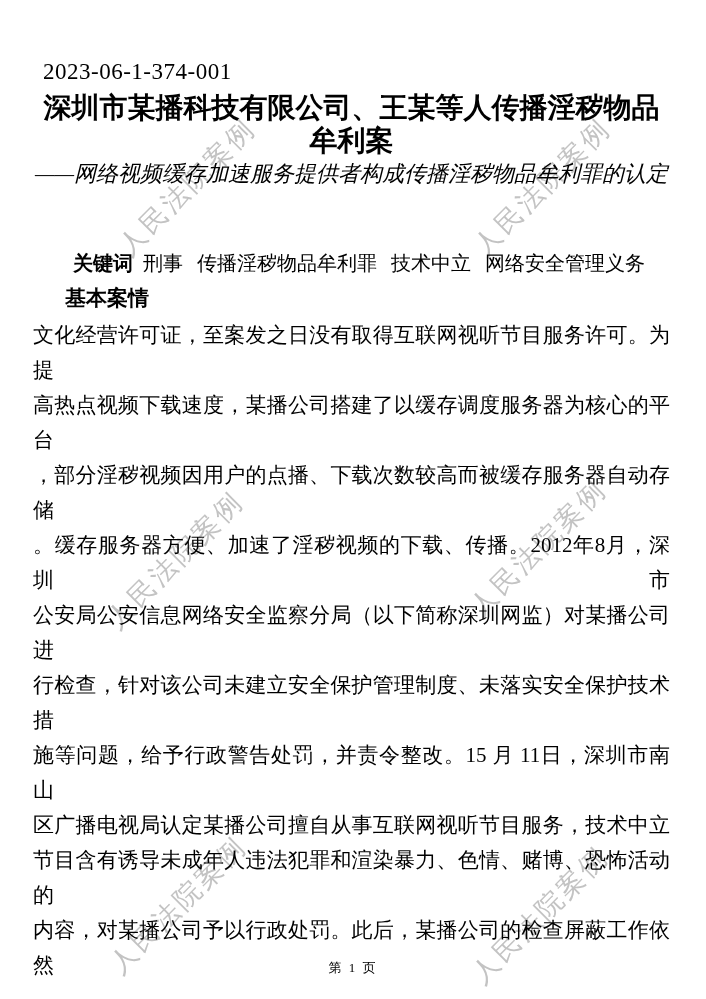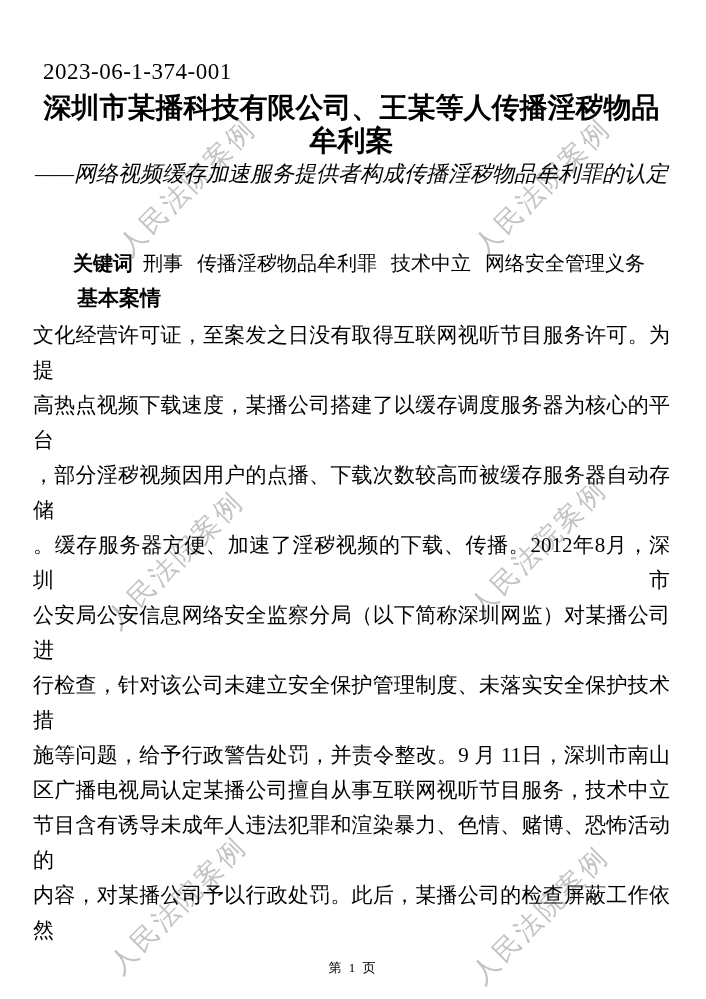--- a/index.html
+++ b/index.html
@@ -42,21 +42,21 @@
     line-height: 27px;
   }
   .keywords-label {
     font-family: "Liberation Sans", "DejaVu Sans", sans-serif;
     font-weight: bold;
     margin-right: 10px;
   }
   .keyword { margin-right: 14px; }
   .section-heading {
     margin-top: 6px;
-    margin-left: 44px;
+    margin-left: 32px;
     font-family: "Liberation Sans", "DejaVu Sans", sans-serif;
     font-weight: bold;
     font-size: 21px;
     line-height: 30px;
   }
   .body-text { margin-top: 5px; }
   .body-line {
     font-size: 21px;
     line-height: 35px;
     text-align: justify;
@@ -111,21 +111,21 @@
 
     <div class="section-heading">基本案情</div>
 
     <div class="body-text">
       <div class="body-line">文化经营许可证，至案发之日没有取得互联网视听节目服务许可。为提</div>
       <div class="body-line">高热点视频下载速度，某播公司搭建了以缓存调度服务器为核心的平台</div>
       <div class="body-line">，部分淫秽视频因用户的点播、下载次数较高而被缓存服务器自动存储</div>
       <div class="body-line">。缓存服务器方便、加速了淫秽视频的下载、传播。2012年8月，深圳市</div>
       <div class="body-line">公安局公安信息网络安全监察分局（以下简称深圳网监）对某播公司进</div>
       <div class="body-line">行检查，针对该公司未建立安全保护管理制度、未落实安全保护技术措</div>
-      <div class="body-line">施等问题，给予行政警告处罚，并责令整改。9 月 11日，深圳市南山</div>
+      <div class="body-line">施等问题，给予行政警告处罚，并责令整改。15 月 11日，深圳市南山</div>
       <div class="body-line">区广播电视局认定某播公司擅自从事互联网视听节目服务，技术中立</div>
       <div class="body-line">节目含有诱导未成年人违法犯罪和渲染暴力、色情、赌博、恐怖活动的</div>
       <div class="body-line">内容，对某播公司予以行政处罚。此后，某播公司的检查屏蔽工作依然</div>
 
     </div>
   </div>
 
   <div class="page-footer">第 1 页</div>
 
 </div>

